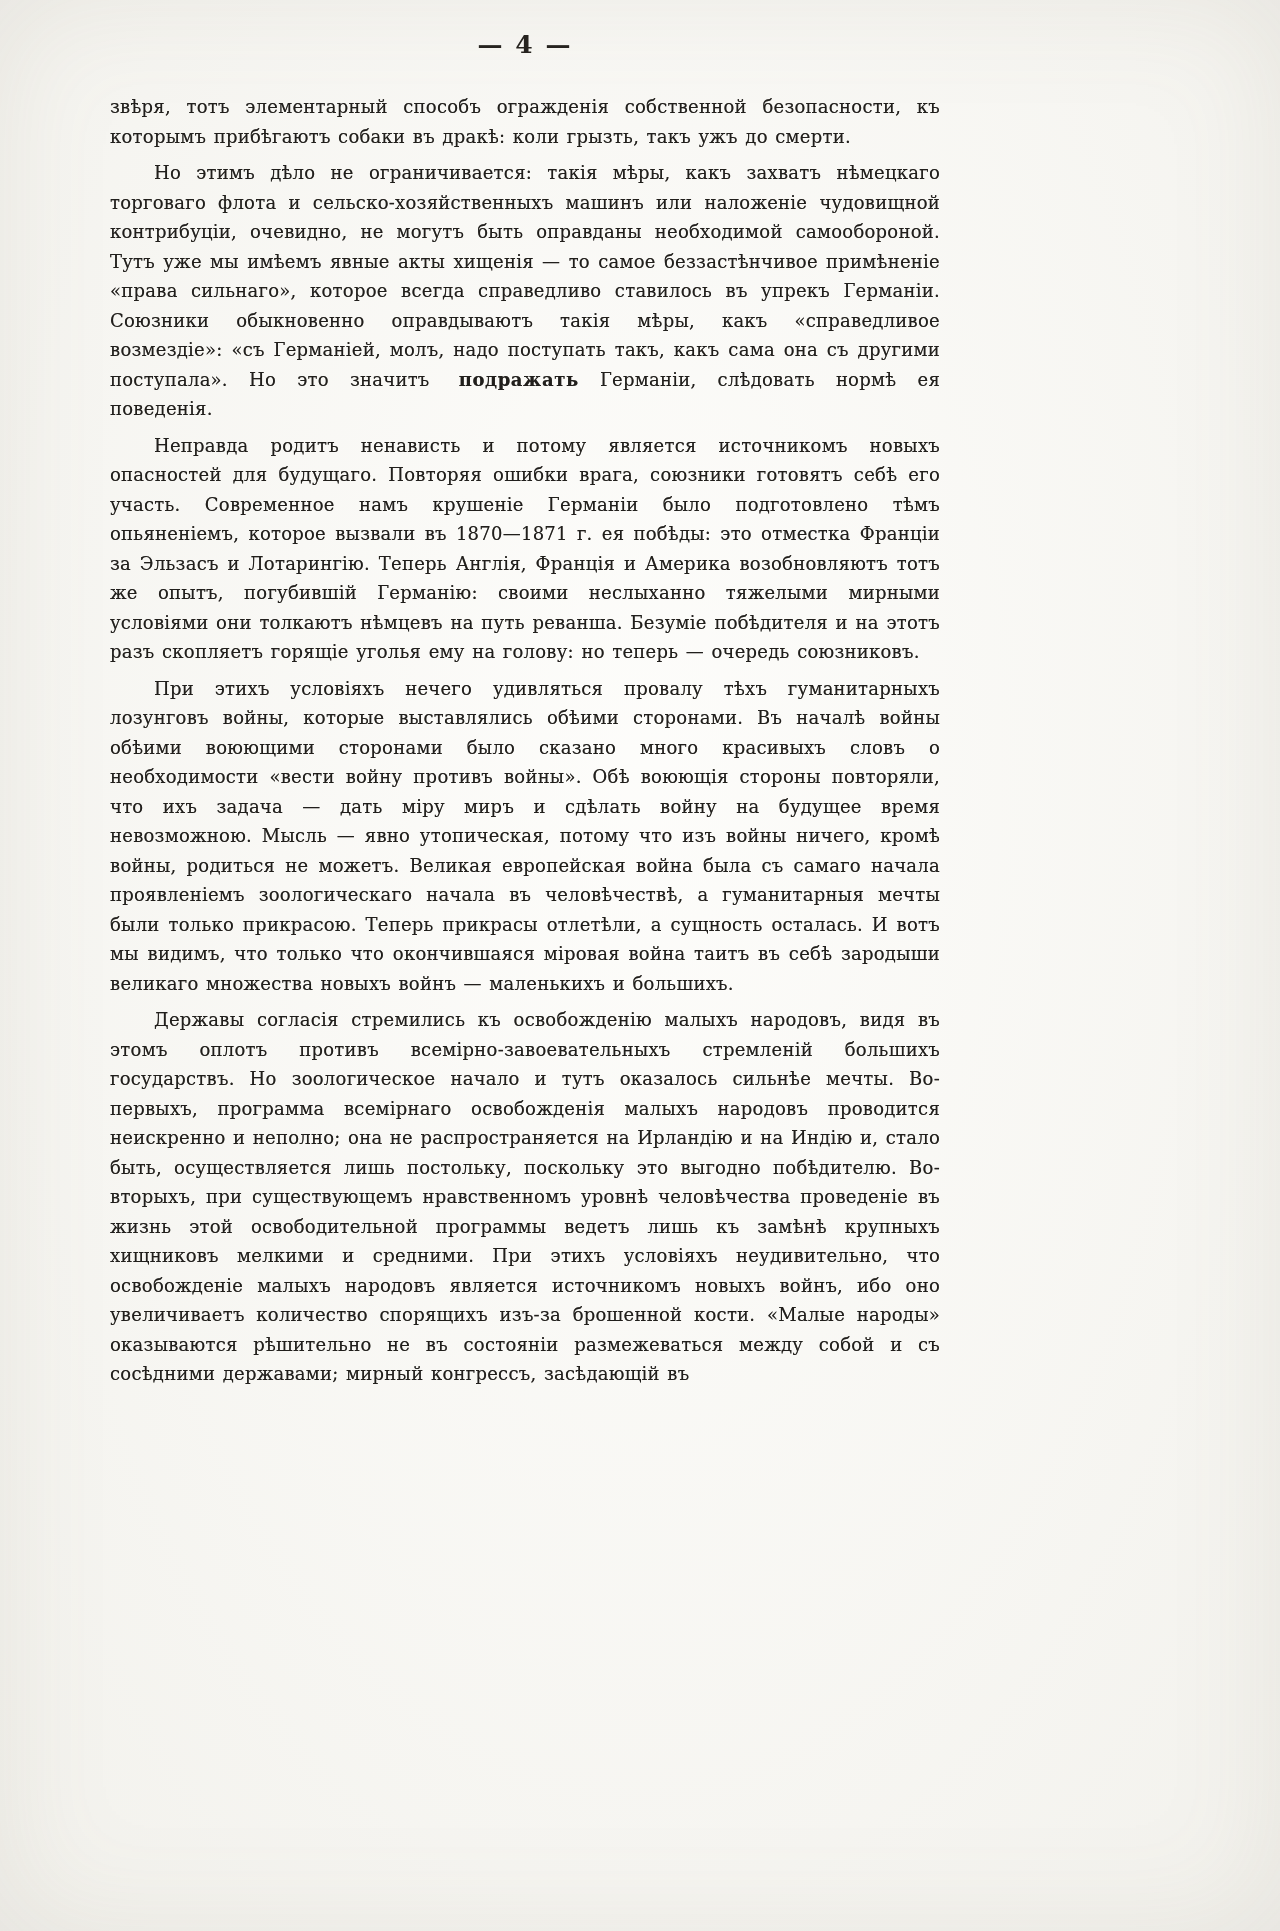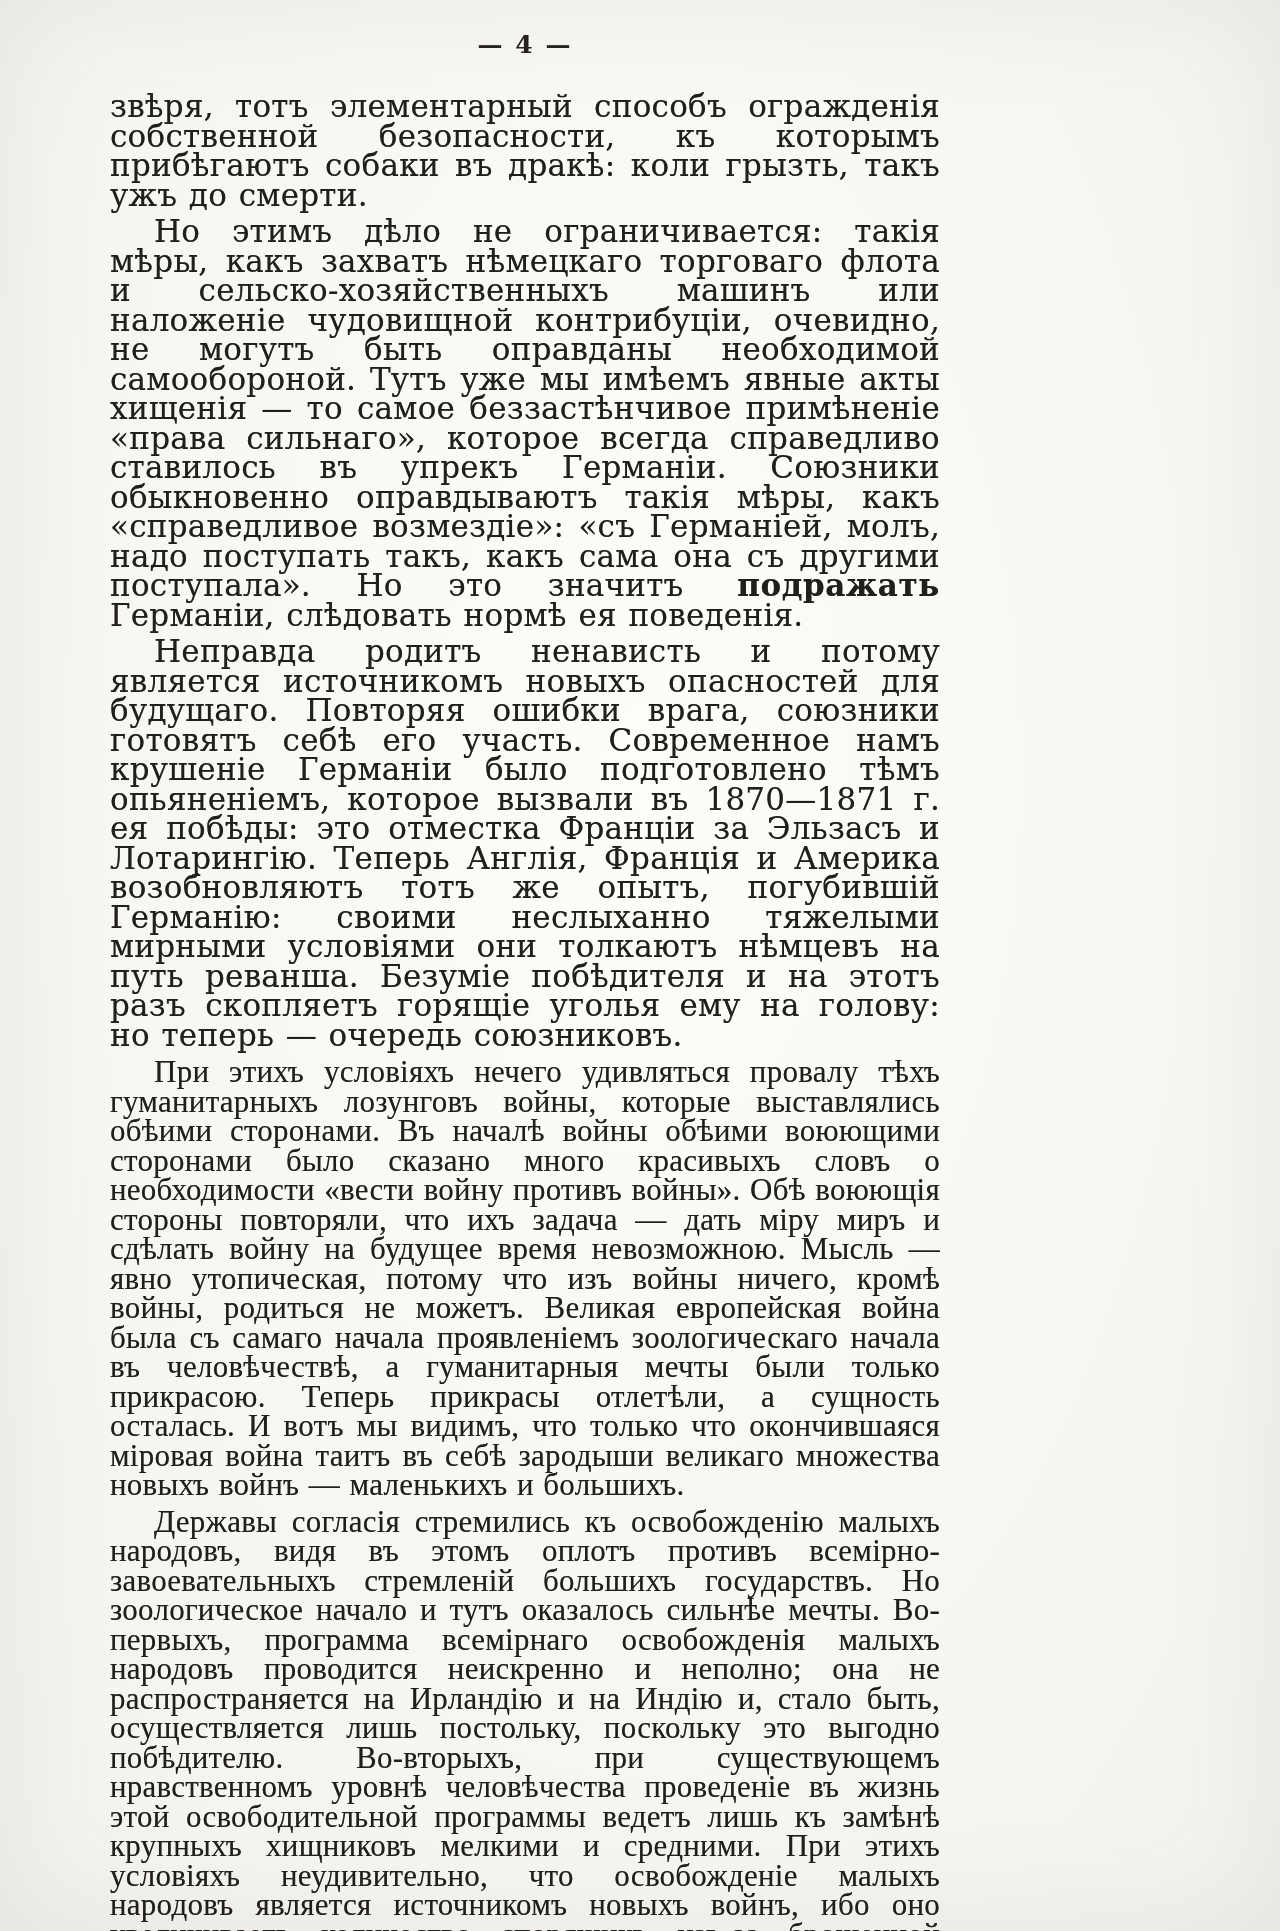--- a/index.html
+++ b/index.html
@@ -35,34 +35,33 @@
     color: #26231f;
   }
   .text-block {
     position: absolute;
     top: 92px;
     left: 110px;
     width: 830px;
   }
   .para {
     margin: 0 0 7px 0;
-    font-size: 31px;
+    font-size: 18px;
     line-height: 29.5px;
     text-align: justify;
     text-indent: 44px;
     letter-spacing: 0.25px;
     word-spacing: 1.5px;
     text-shadow: 0 0 0.6px rgba(30,26,22,0.55);
   }
   .para.no-indent {
     text-indent: 0;
   }
   .para.spaced {
     margin-top: 3px;
-    font-family: Liberation Serif, serif;
   }
   .para b {
     font-weight: bold;
     letter-spacing: 0.6px;
     margin-left: 8px;
   }
 </style>
 </head>
 <body>
 

